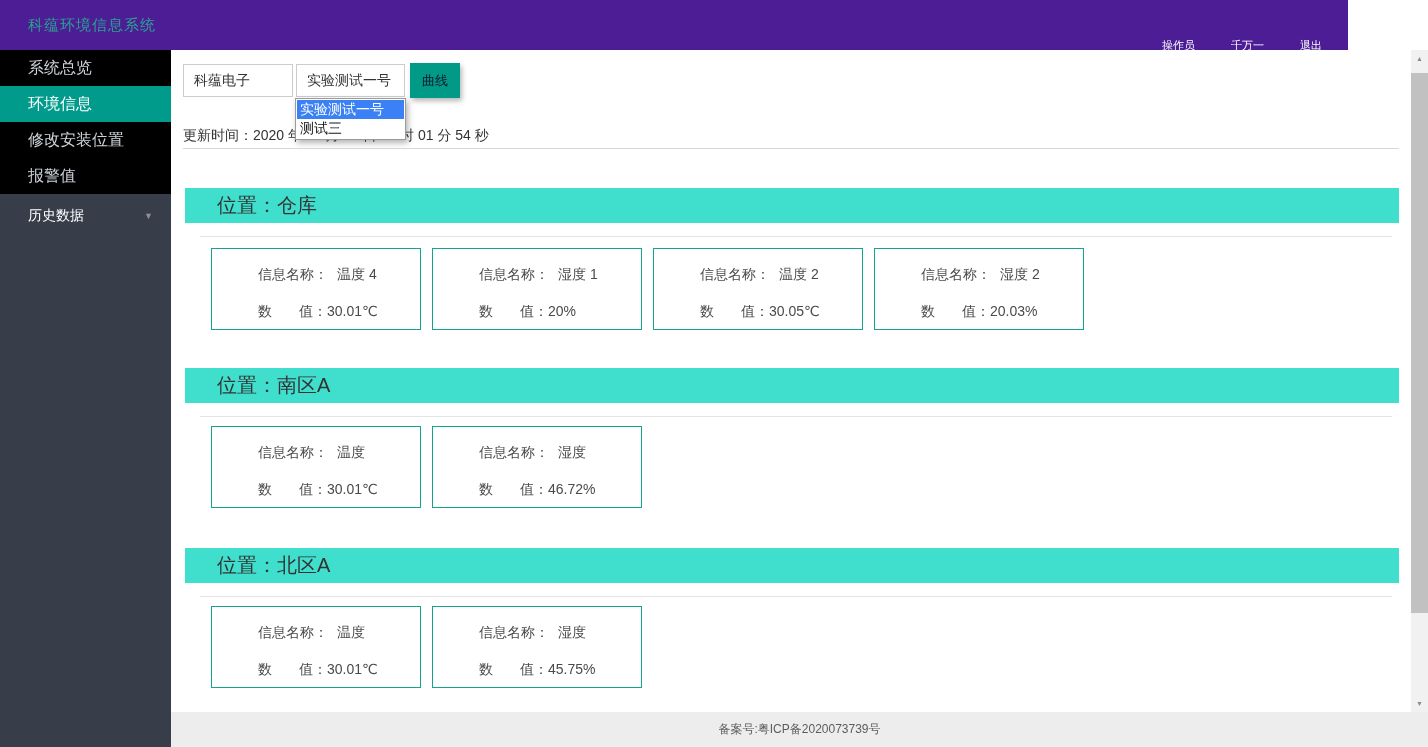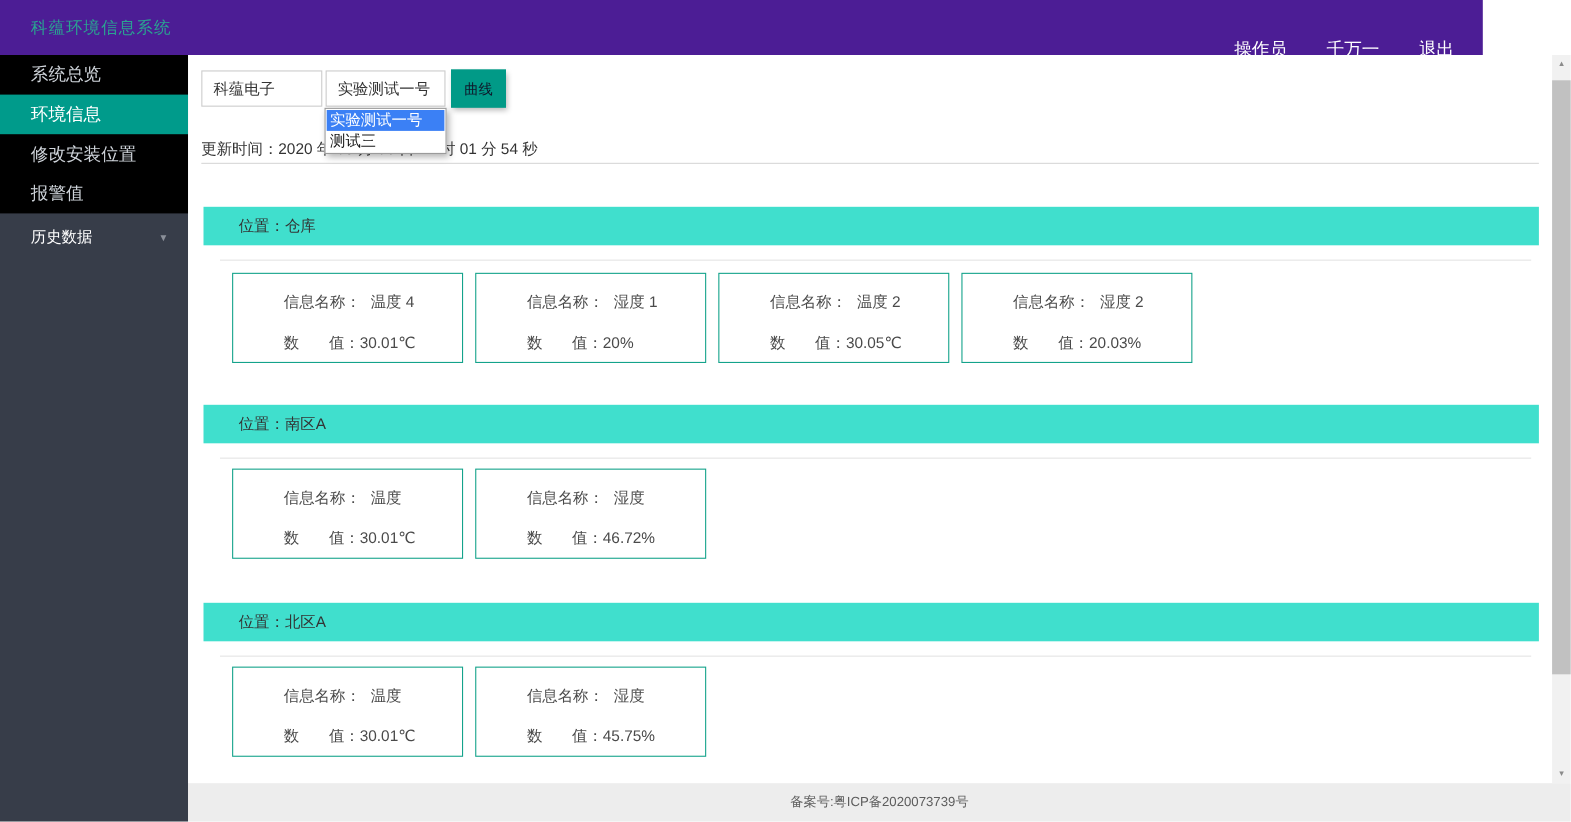--- a/index.html
+++ b/index.html
@@ -4,21 +4,21 @@
 <style>
   * { margin:0; padding:0; box-sizing:border-box; }
   html,body { width:1428px; height:747px; }
   body { font-family:"Liberation Sans","DejaVu Sans",sans-serif; background:#fff; }
   #app { position:relative; width:1428px; height:747px; overflow:hidden; background:#fff; }
 
   
   .navbar { position:absolute; left:0; top:0; width:1348px; height:50px; background:#4c1d95; display:flex; align-items:center; z-index:10; }
   .nav-title { margin-left:28px; font-size:15px; color:#2aa491; letter-spacing:1px; }
   .nav-right { position:absolute; right:26px; top:0; height:50px; display:flex; align-items:center; gap:36px; }
-  .nav-right span { color:#ffffff; font-size:16px; cursor:default;margin-top:41px; }
+  .nav-right span { color:#ffffff; font-size:11px; cursor:default;margin-top:41px; }
 
   
   .sidebar { position:absolute; left:0; top:50px; width:171px; height:697px; background:#373d49; }
   .side-item { font-size:14px; color:#fff; display:flex; align-items:center; justify-content:space-between; padding:0 18px 0 28px; cursor:pointer; }
   .side-parent { height:41px; }
   .side-parent .arrow { font-size:9px; color:#dfe7e6; }
   .side-sub-group { background:#000000; }
   .side-sub { height:36px; color:#cfd4da; padding:0 18px 0 28px; display:flex; align-items:center; }
   .side-sub.active { background:#009b8b; color:#fff; }
   .side-parent.history { height:40px; margin-top:2px; }
@@ -33,21 +33,21 @@
   .curve-btn { position:absolute; left:239px; top:13px; width:50px; height:35px; background:#019a87; color:#0f172a; font-size:13px; border:none; cursor:pointer; box-shadow:2px 3px 5px rgba(0,0,0,0.28); }
 
   .dropdown { position:absolute; left:124px; top:48px; width:111px; background:#fff; border:1px solid #9b9b9b; box-shadow:2px 3px 6px rgba(0,0,0,0.30); padding:1px; z-index:6; }
   .dd-option { height:19px; line-height:19px; font-size:14px; padding-left:3px; color:#111; cursor:pointer; white-space:nowrap; }
   .dd-option.selected { background:#3b80f5; color:#fff; }
 
   .update-time { position:absolute; left:12px; top:77px; font-size:14px; color:#333; z-index:1; }
   .toolbar-divider { position:absolute; left:12px; top:98px; width:1216px; height:1px; background:#d8d8d8; }
 
   
-  .loc-header { position:absolute; left:14px; width:1214px; height:35px; background:#40dfcd; color:#333; font-size:14px; line-height:35px; padding-left:32px; }
+  .loc-header { position:absolute; left:14px; width:1214px; height:35px; background:#40dfcd; color:#333; font-size:20px; line-height:35px; padding-left:32px; }
   .body-divider { position:absolute; left:29px; width:1192px; height:1px; background:#e4e4e4; }
   .cards-row { position:absolute; left:40px; display:flex; gap:11px; }
   .card { width:210px; height:82px; background:#fff; border:1px solid #14a38b; font-size:14px; color:#4a4a4a; }
   .card-line1 { margin:17px 0 0 46px; }
   .card-line1 .card-name { margin-left:9px; }
   .card-line2 { margin:19px 0 0 46px; }
   .card-line2 .val-right { margin-left:27px; }
 
   
   .footer { position:absolute; left:171px; top:712px; width:1257px; height:35px; background:#ededed; text-align:center; font-size:12px; color:#5d5d5d; line-height:35px; }

